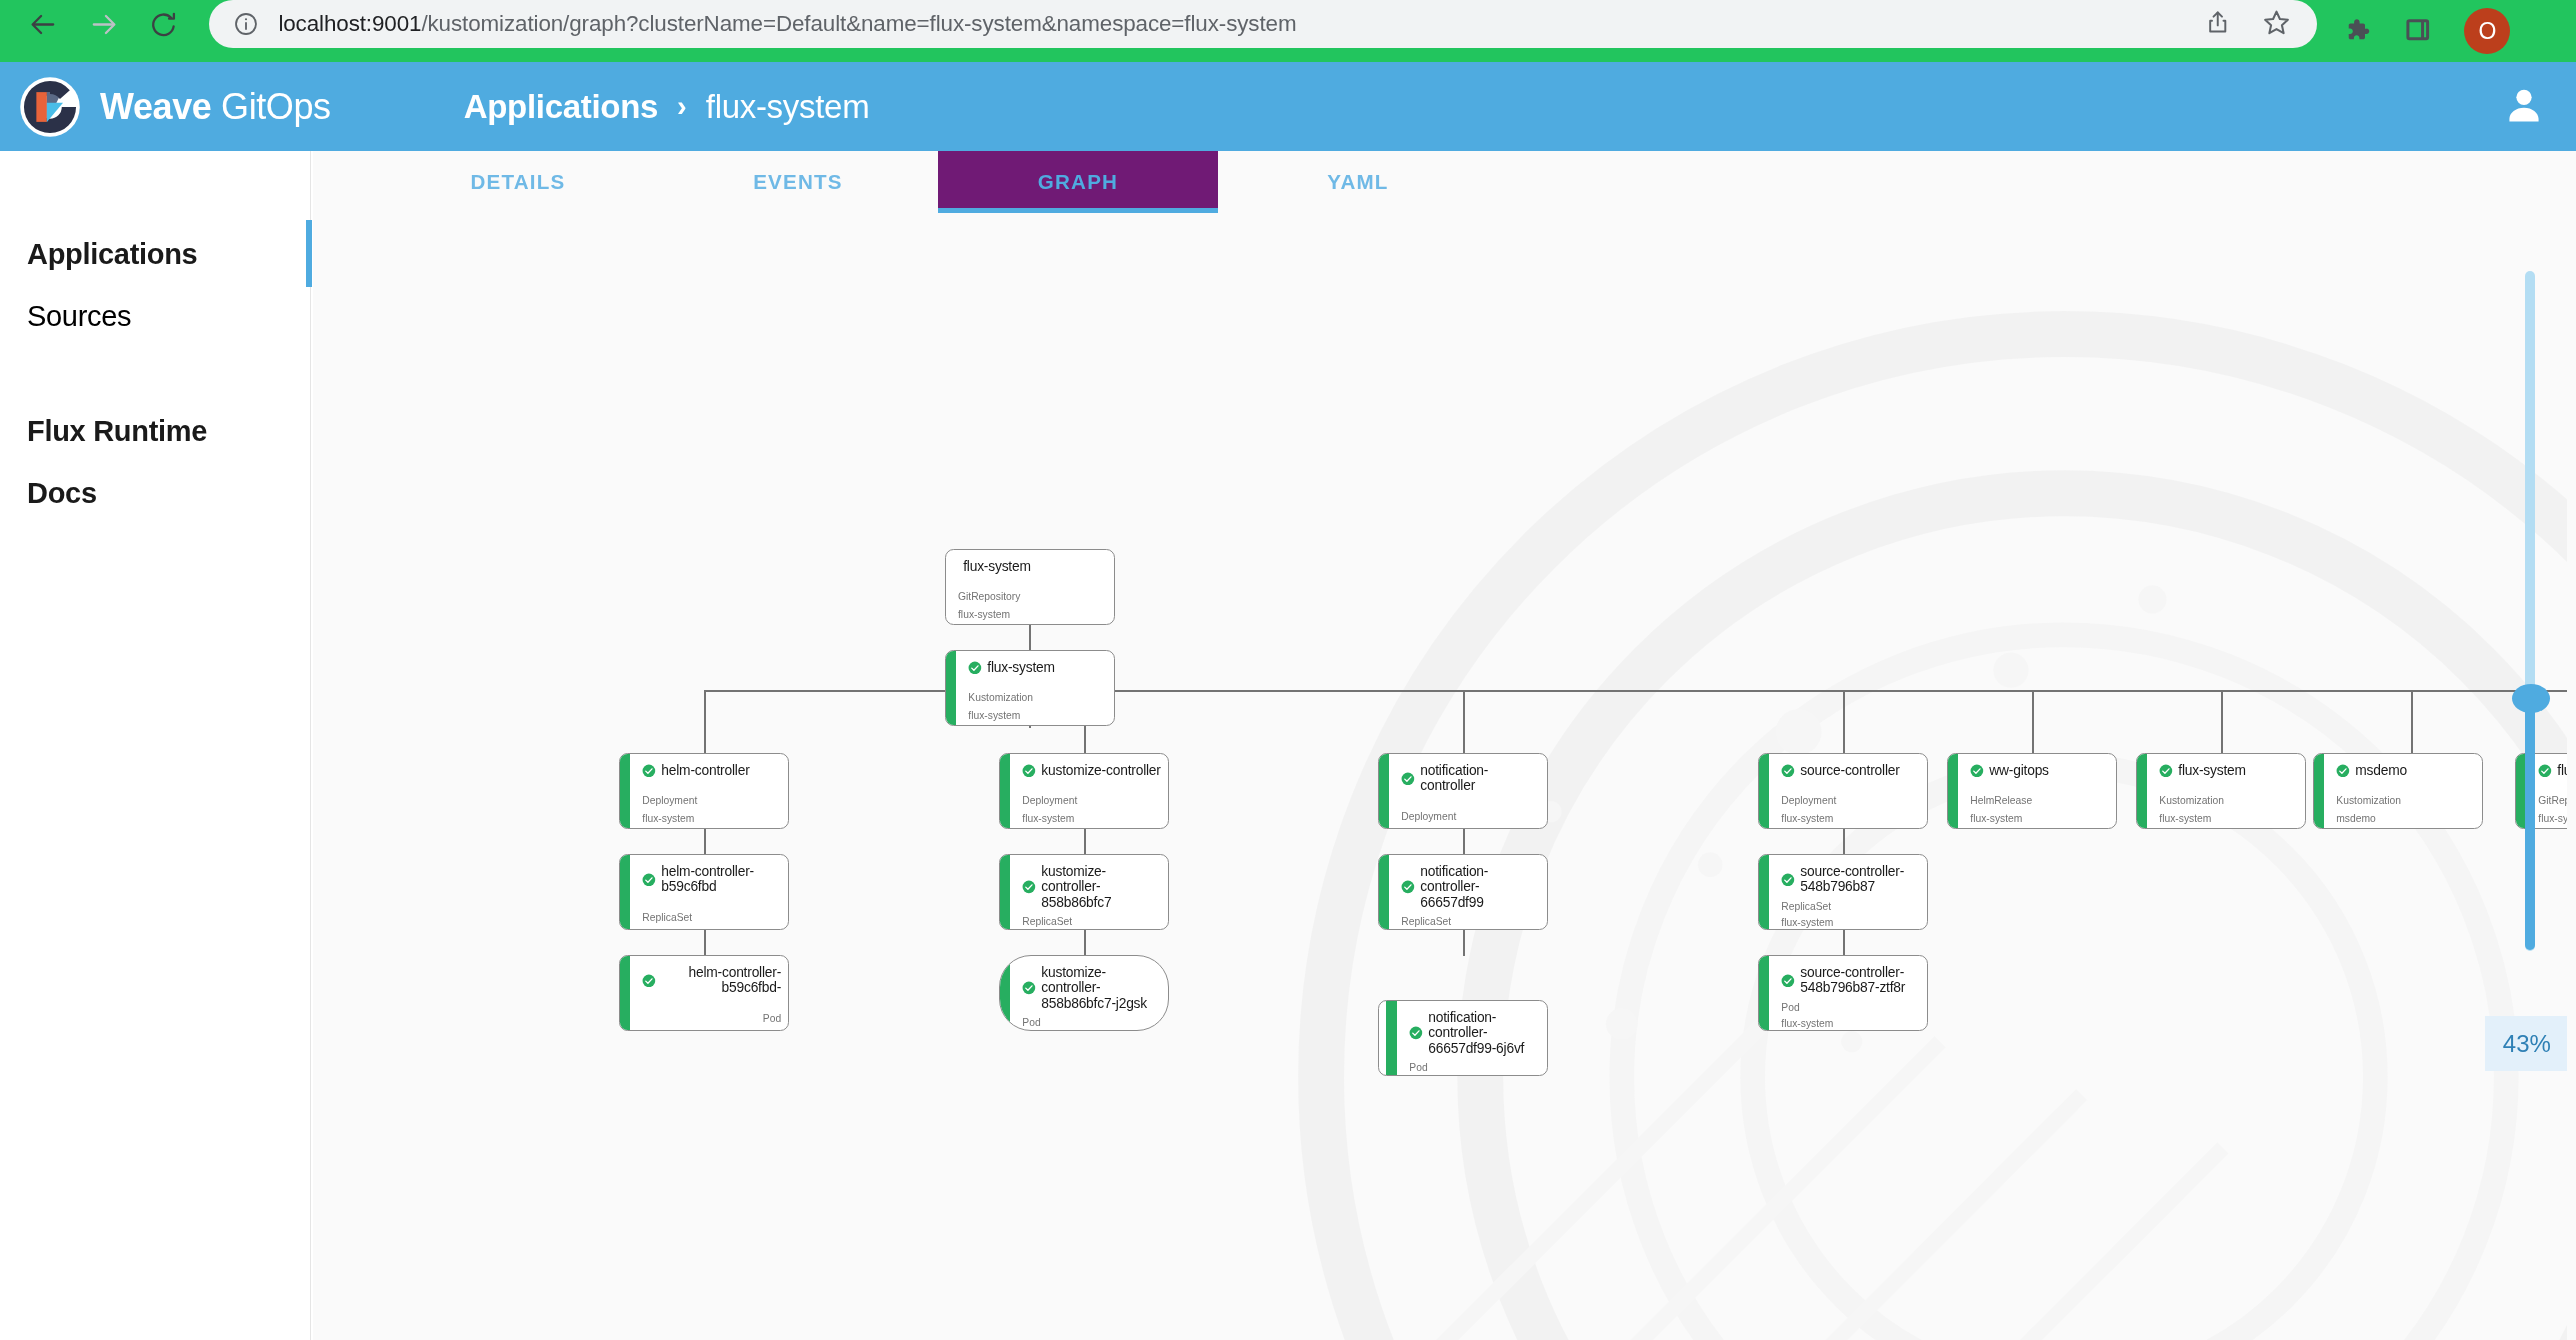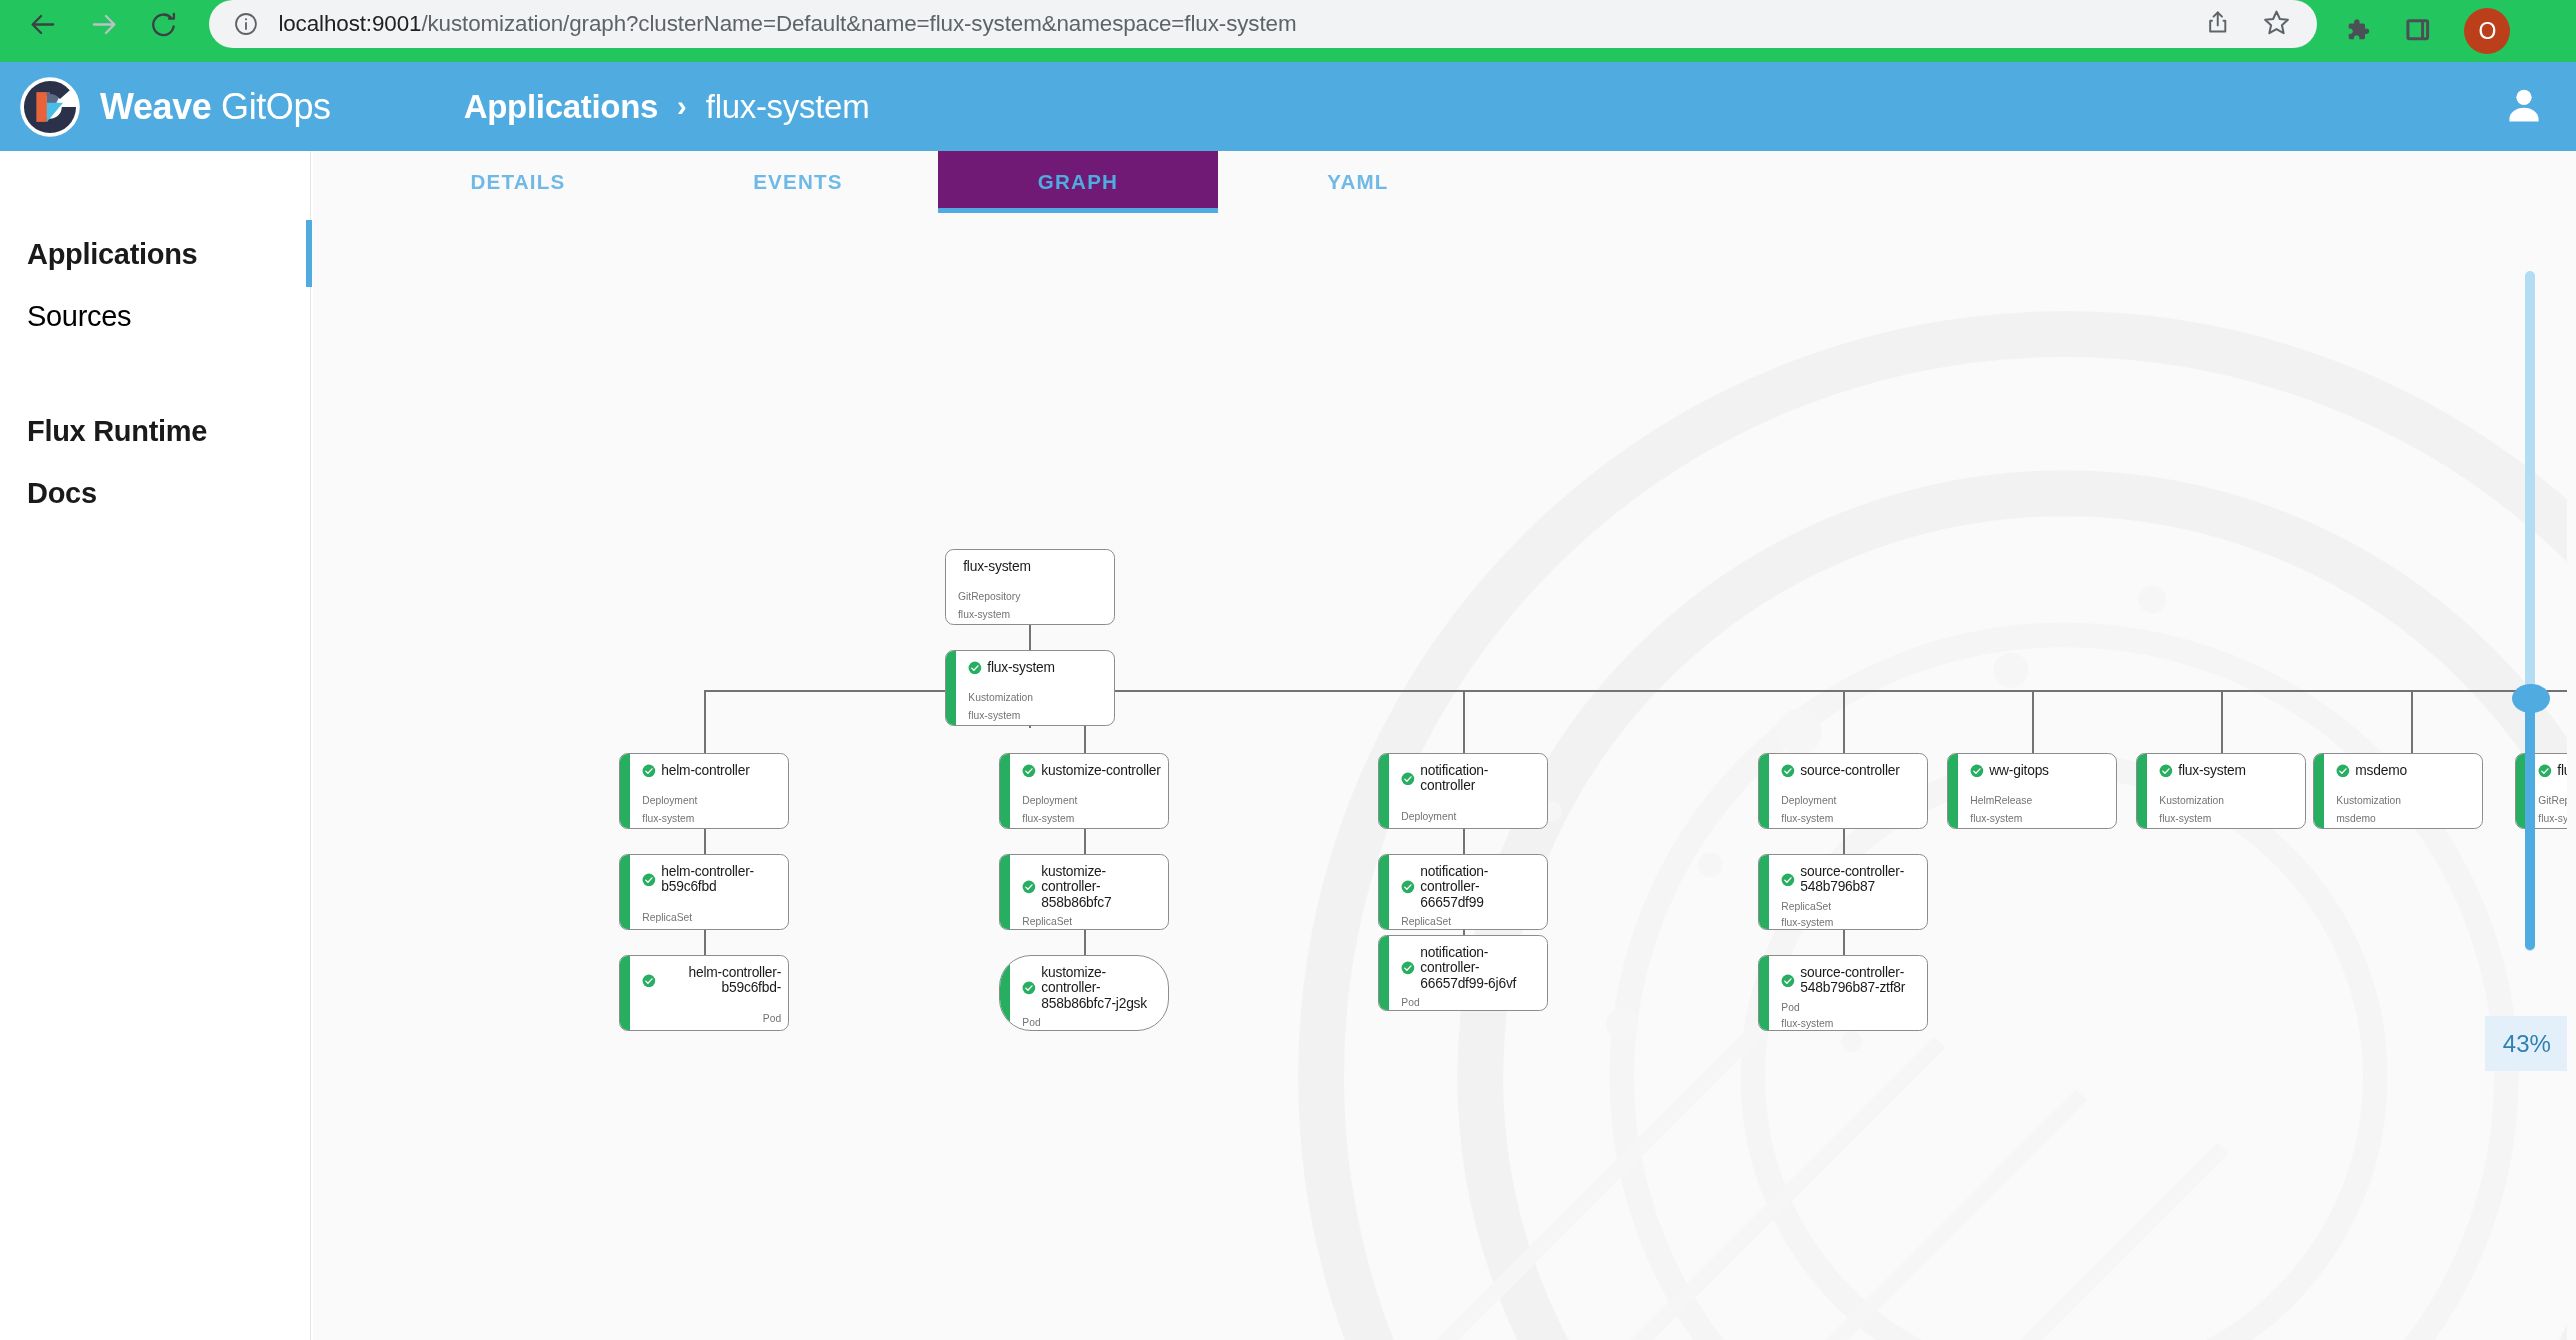--- a/index.html
+++ b/index.html
@@ -499,21 +499,21 @@
           <div class="title-row">
             <svg class="check" viewBox="0 0 24 24">
               <circle cx="12" cy="12" r="11" fill="#27ae60"></circle>
               <polyline points="6.5,12.4 10.3,16 17.4,8.4" fill="none" stroke="#ffffff" stroke-width="2.3" stroke-linecap="round" stroke-linejoin="round"></polyline>
             </svg>
             <span class="n-title">notification-controller-66657df99</span>
           </div>
           <div class="n-kind">ReplicaSet</div>
         </div>
       </div>
-      <div class="node two-line" style="left: 1065px; top: 784px;">
+      <div class="node two-line" style="left: 1065px; top: 849px; padding-left: 8px;">
         <div class="status-bar"></div>
         <div class="body">
           <div class="title-row">
             <svg class="check" viewBox="0 0 24 24">
               <circle cx="12" cy="12" r="11" fill="#27ae60"></circle>
               <polyline points="6.5,12.4 10.3,16 17.4,8.4" fill="none" stroke="#ffffff" stroke-width="2.3" stroke-linecap="round" stroke-linejoin="round"></polyline>
             </svg>
             <span class="n-title">notification-controller-66657df99-6j6vf</span>
           </div>
           <div class="n-kind">Pod</div>

